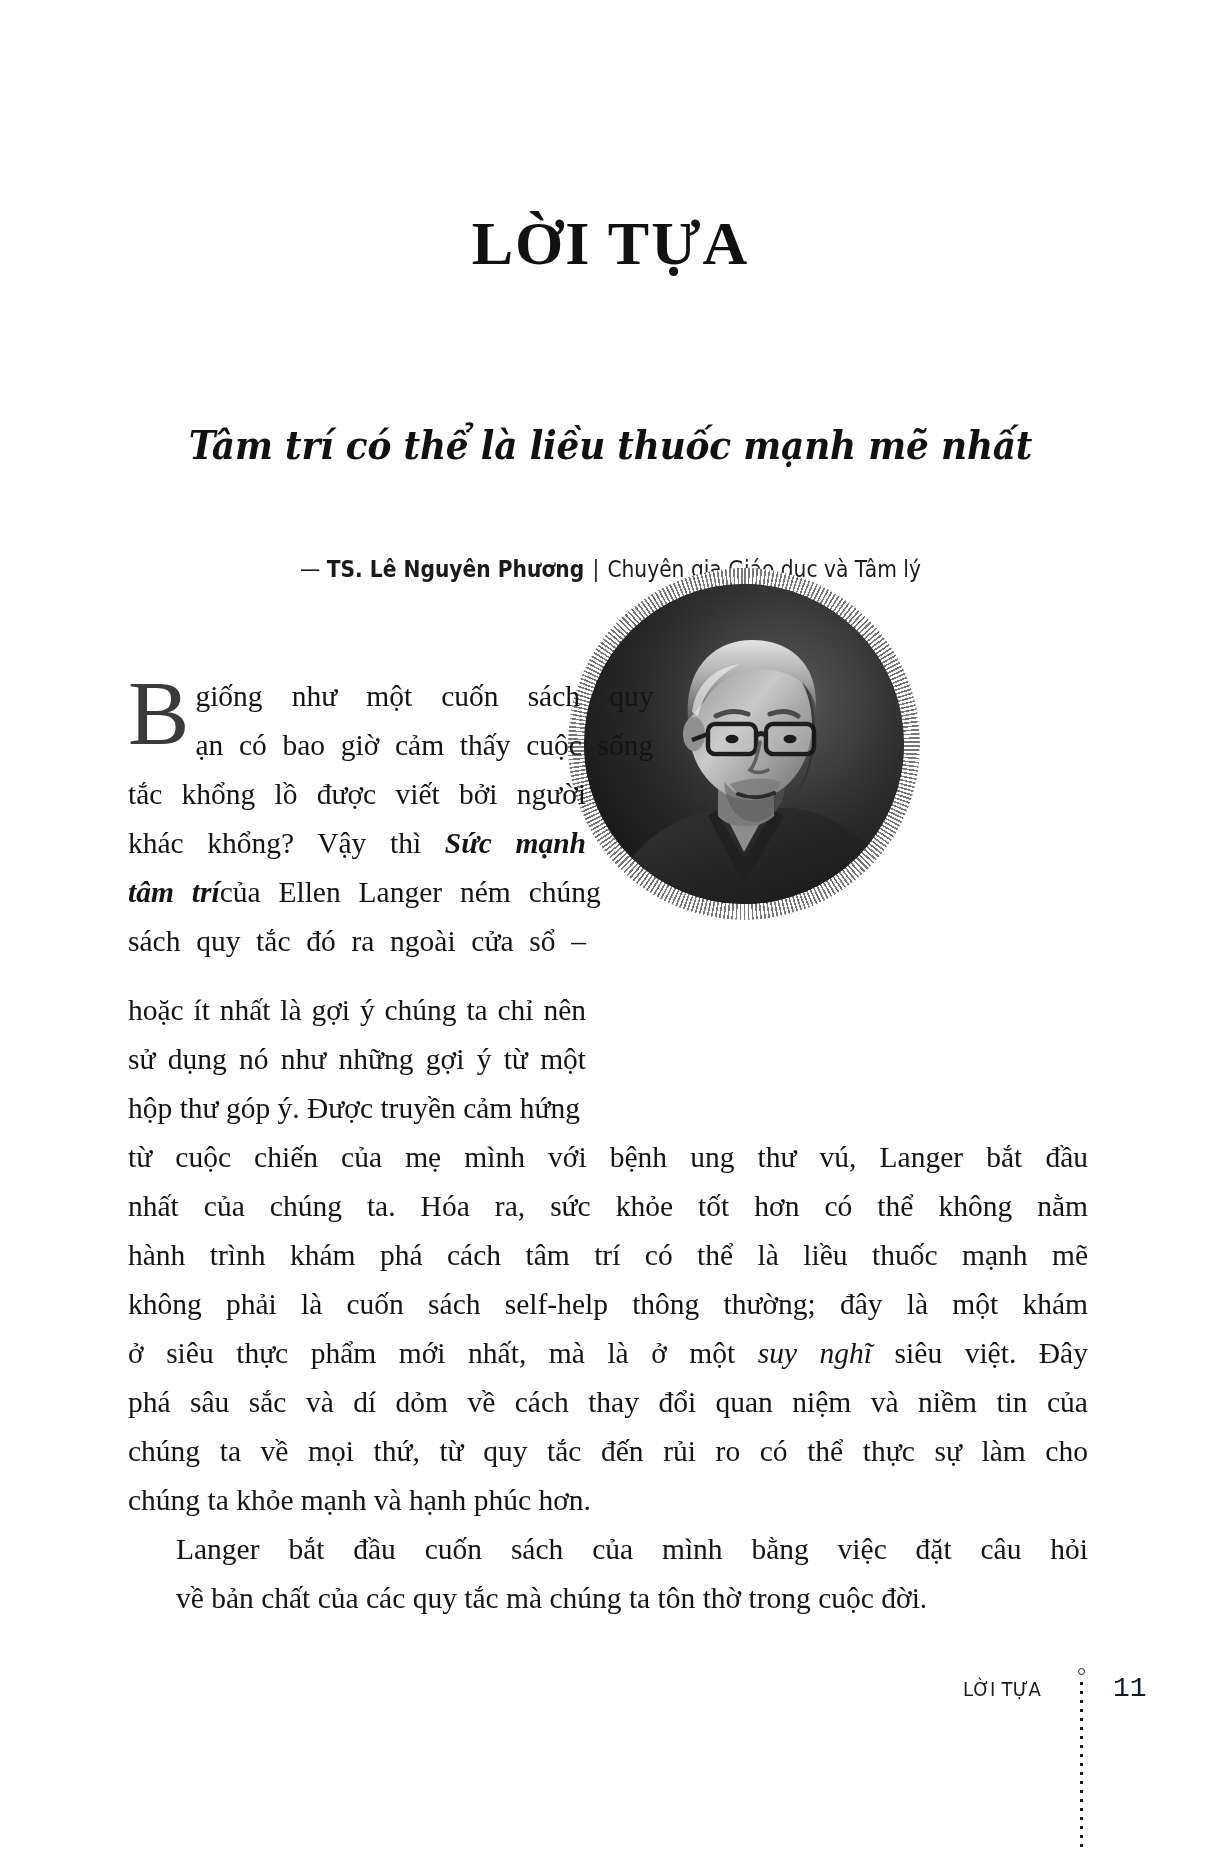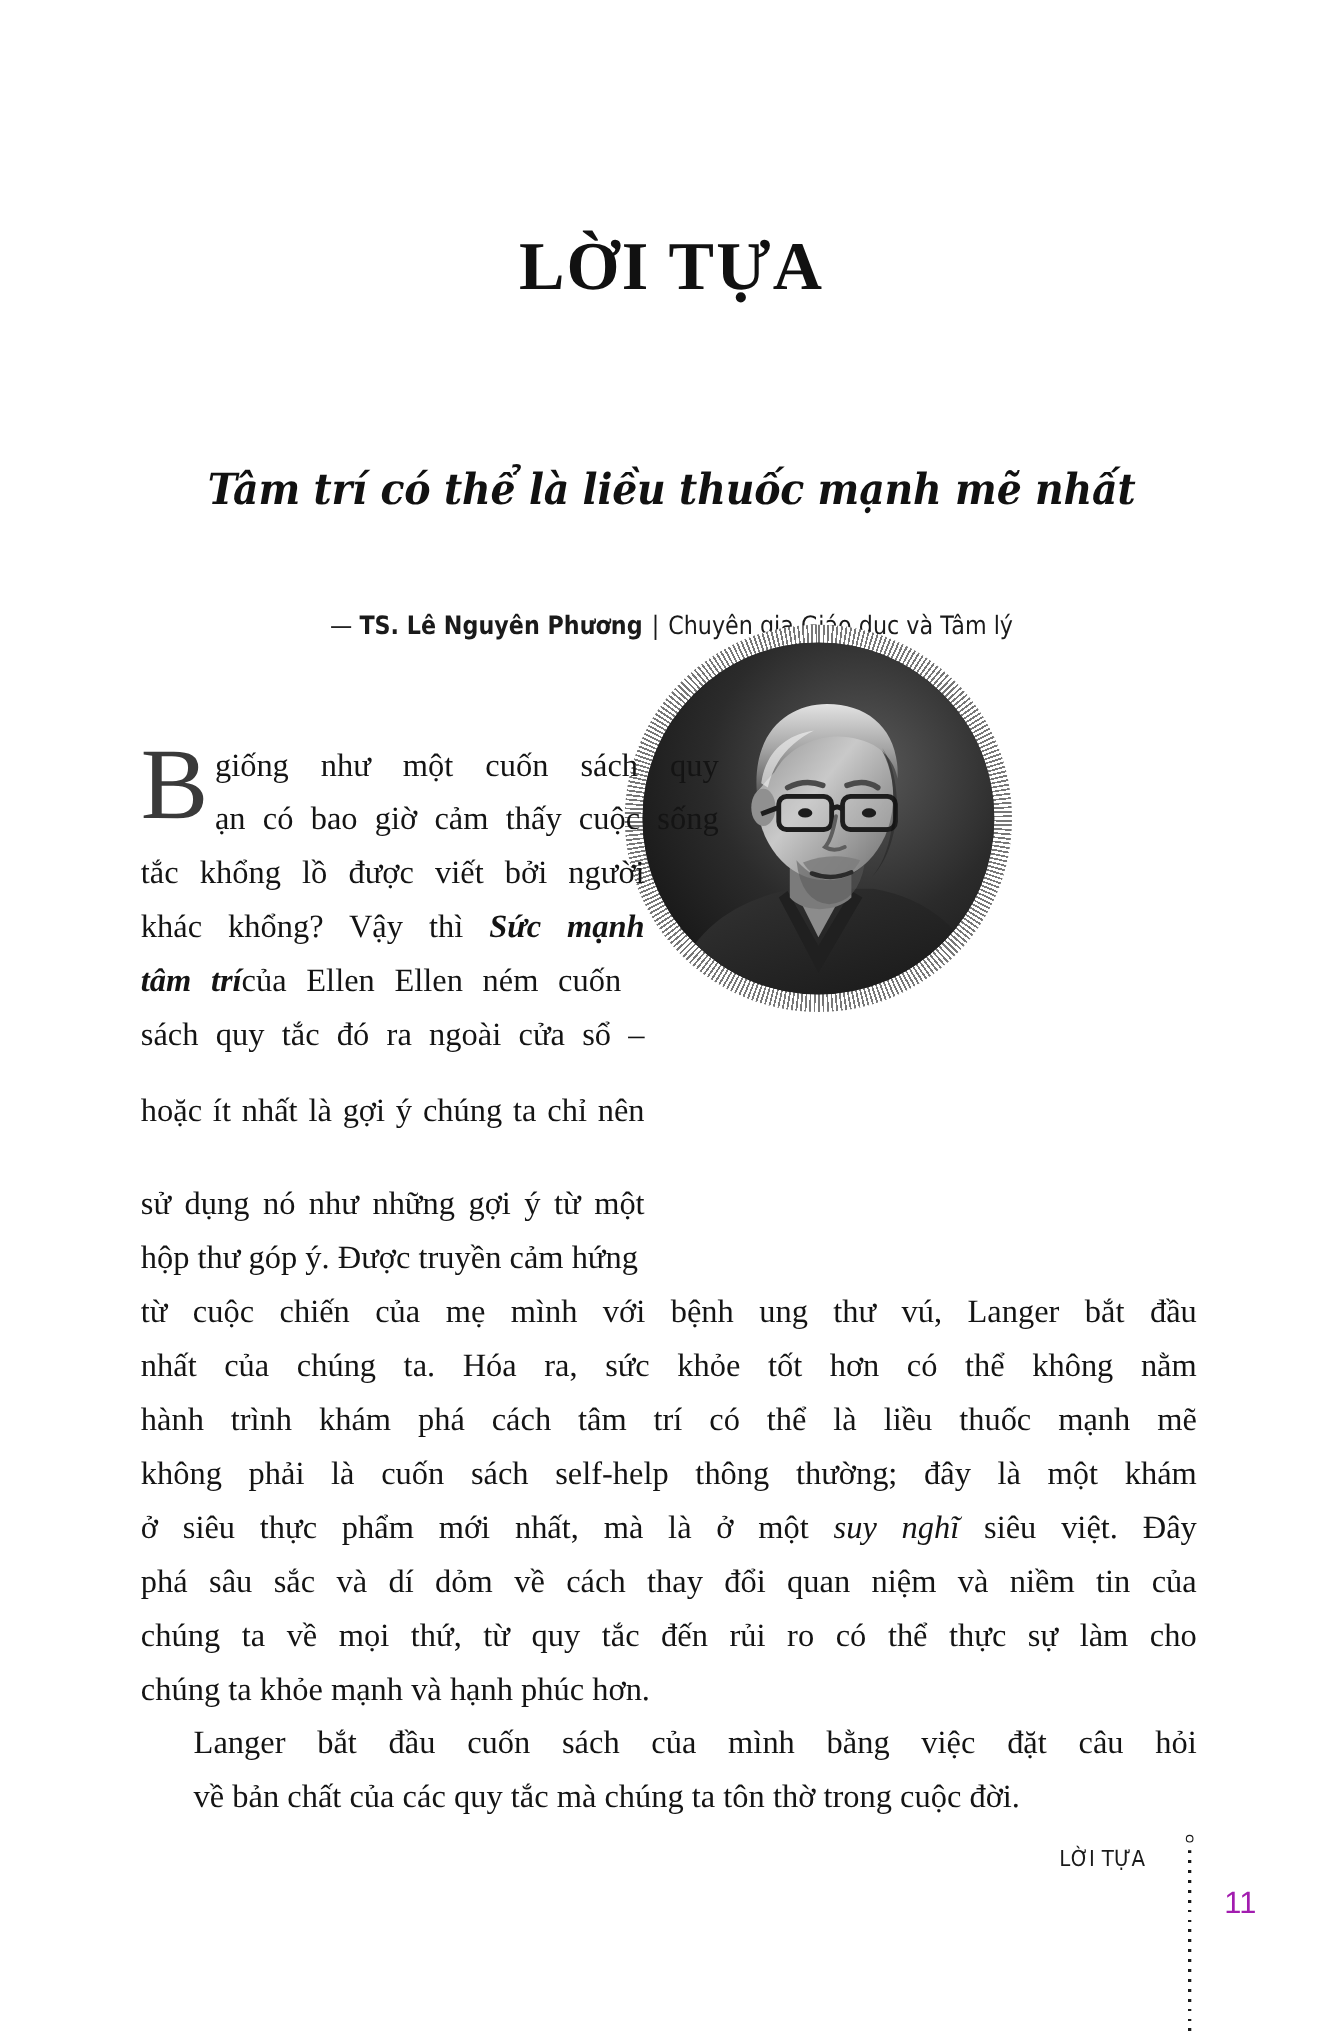--- a/index.html
+++ b/index.html
@@ -175,24 +175,23 @@
     font-size: 20px;
     letter-spacing: 0.3px;
     color: #1a1a1a;
     transform: scaleX(0.9);
     transform-origin: left center;
   }
   .footer-page {
     position: absolute;
     left: 1113px;
     top: 0;
-    font-family: Liberation Sans, sans-serif;
+    font-family: Liberation Mono, monospace;
     font-size: 28px;
-    color: #a21caf;
-    margin-top: 41px;
+    color: #0f172a;
   }
   .footer-rule {
     position: absolute;
     left: 1078px;
     top: 1668px;
     width: 8px;
     height: 183px;
   }
   .footer-rule .dot-circle {
     position: absolute;
@@ -309,24 +308,24 @@
   </div>
 
   <div class="body-col">
 
     <div class="wrap-narrow">
       <span class="dropcap">B</span>
       <span class="line" style="white-space: nowrap; display: block; word-spacing: 21.71px;">giống như một cuốn sách quy</span>
       <span class="line" style="white-space: nowrap; display: block; word-spacing: 8.31px;">ạn có bao giờ cảm thấy cuộc sống</span>
       <span class="line" style="white-space: nowrap; display: block; word-spacing: 11.86px;">tắc khổng lồ được viết bởi người</span>
       <span class="line" style="white-space: nowrap; display: block; word-spacing: 16.23px;"><span>khác khổng? Vậy thì </span><strong class="bi">Sức mạnh</strong></span>
-      <span class="line" style="white-space: nowrap; display: block; word-spacing: 10.5px;"><strong class="bi">tâm trí</strong><span>của Ellen Ellen ném cuốn</span></span>
+      <span class="line" style="white-space: nowrap; display: block; word-spacing: 10.5px;"><strong class="bi">tâm trí</strong><span>của Ellen Langer ném chúng</span></span>
       <span class="line" style="white-space: nowrap; display: block; word-spacing: 8.35px;">sách quy tắc đó ra ngoài cửa sổ –</span>
       <span class="line" style="white-space: nowrap; display: block; word-spacing: 2.46px; margin-top: 20px;">hoặc ít nhất là gợi ý chúng ta chỉ nên</span>
-      <span class="line" style="white-space: nowrap; display: block; word-spacing: 4.9px; margin-top: 36px;">sử dụng nó như những gợi ý từ một</span>
+      <span class="line" style="white-space: nowrap; display: block; word-spacing: 4.9px;">sử dụng nó như những gợi ý từ một</span>
       <span class="line">hộp thư góp ý. Được truyền cảm hứng</span>
     </div>
 
     <div class="full-wide">
       <span class="line" style="white-space: nowrap; display: block; word-spacing: 15.74px;">từ cuộc chiến của mẹ mình với bệnh ung thư vú, Langer bắt đầu</span>
       <span class="line" style="white-space: nowrap; display: block; word-spacing: 17.66px;">nhất của chúng ta. Hóa ra, sức khỏe tốt hơn có thể không nằm</span>
       <span class="line" style="white-space: nowrap; display: block; word-spacing: 17.07px;">hành trình khám phá cách tâm trí có thể là liều thuốc mạnh mẽ</span>
       <span class="line" style="white-space: nowrap; display: block; word-spacing: 16.85px;">không phải là cuốn sách self-help thông thường; đây là một khám</span>
       <span class="line" style="white-space: nowrap; display: block; word-spacing: 15.16px;"><span>ở siêu thực phẩm mới nhất, mà là ở một </span><em class="it">suy nghĩ</em><span> siêu việt. Đây</span></span>
       <span class="line" style="white-space: nowrap; display: block; word-spacing: 12.06px;">phá sâu sắc và dí dỏm về cách thay đổi quan niệm và niềm tin của</span>

